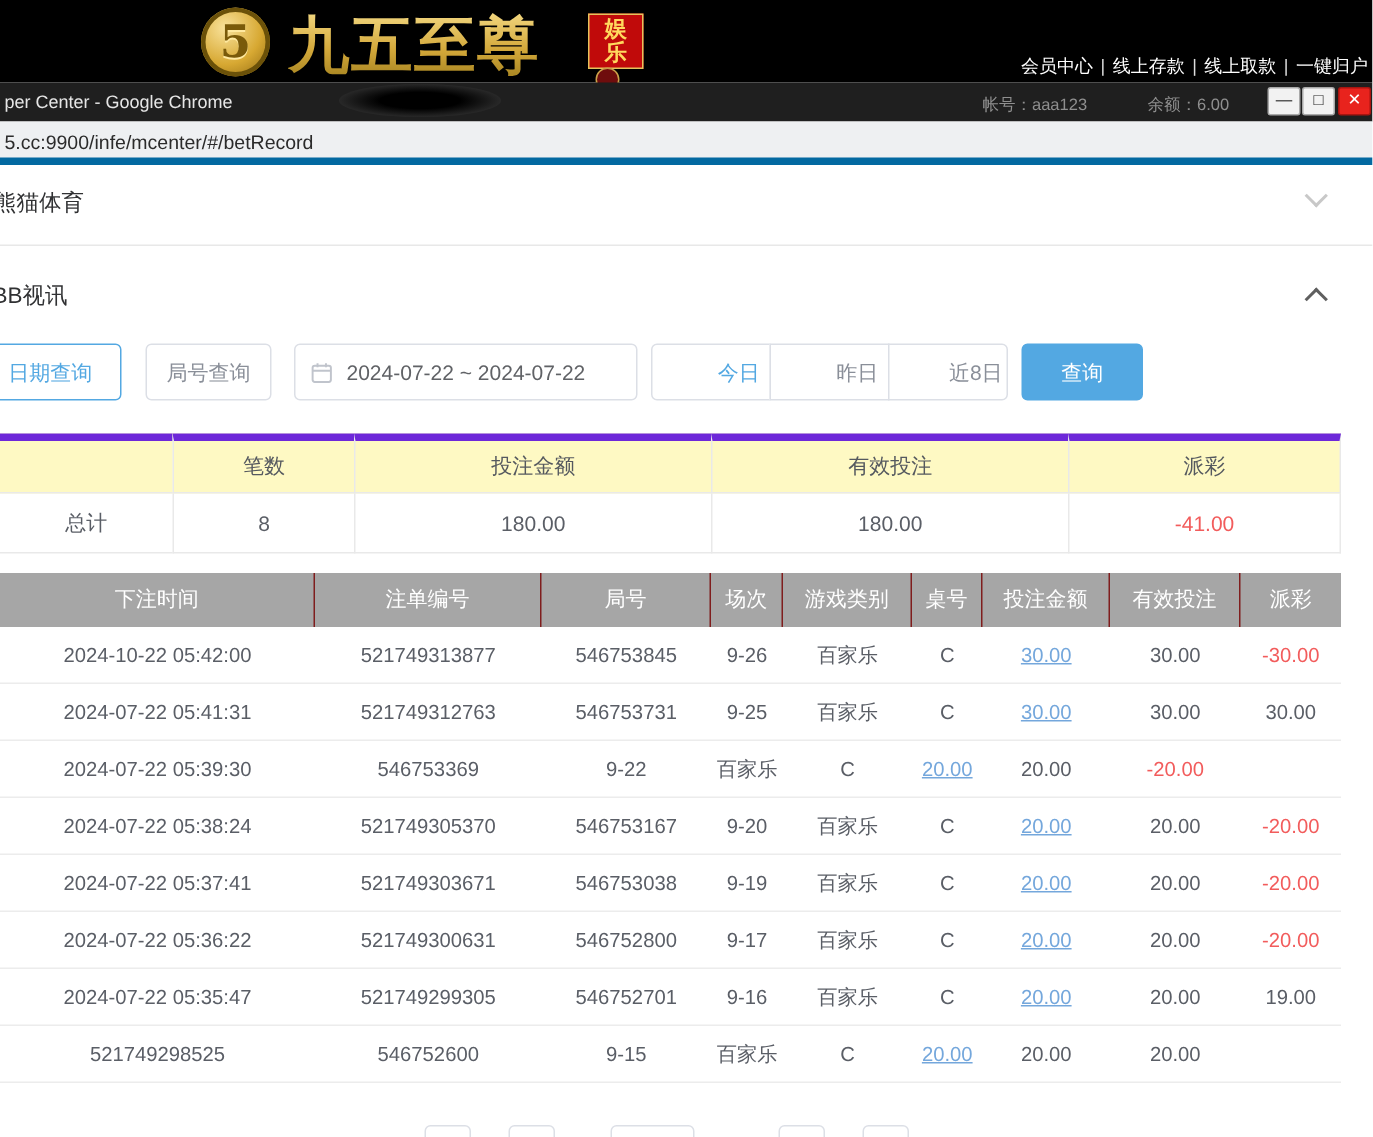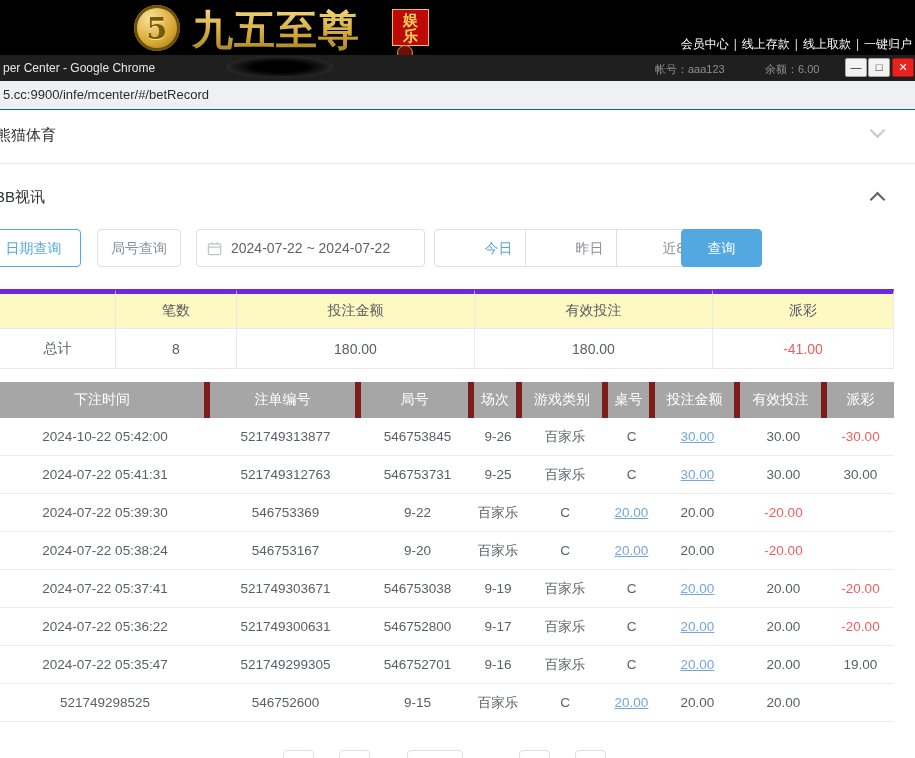--- a/index.html
+++ b/index.html
@@ -29,21 +29,21 @@
             background:radial-gradient(ellipse at center,#000 35%, #2d2d2d 75%, rgba(45,45,45,0) 100%); }
   .win-title { position:absolute; left:3px; top:6px; font-size:12px; color:#e6e6e6; }
   .acct { position:absolute; top:7px; font-size:11px; color:#8f8f8f; }
   .acct.a1 { left:655px; } .acct.a2 { left:765px; }
   .win-btn { position:absolute; top:3px; width:22px; height:19px; background:#f2f2f2; border:1px solid #a9a9a9; border-radius:2px;
              font-size:11px; color:#222; text-align:center; line-height:17px; cursor:pointer; }
   .win-btn.min { right:48px; } .win-btn.max { right:25px; }
   .win-btn.close { right:1px; background:#e8231d; border-color:#a81510; color:#fff; }
 
   
-  .addr-bar { position:absolute; top:81px; left:0; width:915px; height:29px; background:#eef0f2; border-bottom:1px solid #0369a1; z-index:4; }
+  .addr-bar { position:absolute; top:81px; left:0; width:915px; height:29px; background:#eef0f2; border-bottom:5px solid #0369a1; z-index:4; }
   .url { position:absolute; left:3px; top:6px; font-size:13px; color:#2b2b2b; }
 
   
   .content { position:absolute; top:106px; left:0; width:915px; height:648px; background:#fff; z-index:1; }
   .sec-row { position:relative; cursor:pointer; }
   .sec-row.sports { height:58px; border-bottom:1px solid #e8e8e8; }
   .sec-row.video { height:65px; }
   .sec-title { position:absolute; left:-4px; top:20px; font-size:15px; color:#303133; }
   .sec-row.video .sec-title { left:-5px; top:24px; }
   .chev { position:absolute; right:32px; width:11px; height:11px; border-right:2px solid; border-bottom:2px solid; }
@@ -54,40 +54,40 @@
   .filter-bar { position:relative; height:38px; }
   .btn { height:38px; border:1px solid #dcdfe6; border-radius:4px; background:#fff; font-size:14px; color:#8a8f99;
          text-align:center; line-height:36px; cursor:pointer; }
   .fb-abs { position:absolute; top:0; }
   .btn.outline-active { border-color:#53a8e2; color:#53a8e2; }
   #btn-date { left:-14px; width:95px; }
   #btn-round { left:97px; width:84px; }
   .date-input { position:absolute; top:0; left:196px; width:229px; height:38px; border:1px solid #dcdfe6; border-radius:4px;
                 display:flex; align-items:center; padding-left:10px; gap:9px; font-size:14px; color:#606266; cursor:pointer; background:#fff; }
   .quick-group { position:absolute; top:0; left:434px; display:flex; }
-  .quick-group .btn { width:92px; border-radius:0; margin-left:-1px;padding-left:37px; }
+  .quick-group .btn { width:80px; border-radius:0; margin-left:-1px;padding-left:37px; }
   .quick-group .btn:first-child { border-radius:4px 0 0 4px; margin-left:0; }
   .quick-group .btn:last-child { border-radius:0 4px 4px 0; }
   .quick-group .btn.sel { color:#53a8e2; }
   #btn-search { left:681px; width:81px; background:#53a8e2; border-color:#53a8e2; color:#fff; }
 
   
   .sum-table { margin-top:22px; width:894px; }
   .sum-row { display:grid; grid-template-columns:115px 121px 238px 238px 182px; height:40px; }
   .sum-cell { display:flex; align-items:center; justify-content:center; font-size:14px; color:#5a5e66;
               border-bottom:1px solid #e9e9e9; border-left:1px solid #e9e9e9; }
   .sum-cell:first-child { border-left:none; }
   .sum-cell:last-child { border-right:1px solid #e9e9e9; }
   .sum-row.head .sum-cell { background:#fef9c3; border-top:5px solid #6d28d9; color:#55595f; }
 
   
   .bet-table { margin-top:13px; width:894px; }
   .bt-grid { display:grid; grid-template-columns:210px 151px 113px 48px 86px 47px 85px 87px 67px; }
   .bt-head { height:36px; background:#a6a6a6; }
-  .bt-head .th { display:flex; align-items:center; justify-content:center; color:#fff; font-size:14px; border-right:6px solid #7f1d1d; }
+  .bt-head .th { display:flex; align-items:center; justify-content:center; color:#fff; font-size:14px; border-right:1px solid #7f1d1d; }
   .bt-head .th:last-child { border-right:none; }
   .bt-row { height:38px; border-bottom:1px solid #ececec; background:#fff; }
   .bt-row .td { display:flex; align-items:center; justify-content:center; font-size:13.5px; color:#5a5e66; overflow:hidden; }
   .amt-link { color:#74a7dc; text-decoration:underline; cursor:pointer; font-size:13.5px; }
   .neg { color:#f25c5c !important; }
 
   
   .pagination { position:absolute; top:748px; left:0; width:915px; height:30px; z-index:2; }
   .pg-box { position:absolute; top:2px; height:28px; border:1px solid #dcdfe6; border-radius:4px; background:#fff; cursor:pointer; }
   #pg1 { left:283px; width:31px; } #pg2 { left:339px; width:31px; } #pg3 { left:407px; width:56px; }
@@ -222,20 +222,21 @@
     <div class="td">百家乐</div>
     <div class="td">C</div>
     <div class="td">
               <a class="amt-link">20.00</a>
             </div>
     <div class="td">20.00</div>
     <div class="td neg">-20.00</div>
   </div>
           <div class="bt-row bt-grid">
     <div class="td">2024-07-22 05:38:24</div>
+    <div class="td">521749305370</div>
     <div class="td">546753167</div>
     <div class="td">9-20</div>
     <div class="td">百家乐</div>
     <div class="td">C</div>
     <div class="td">
               <a class="amt-link">20.00</a>
             </div>
     <div class="td">20.00</div>
     <div class="td neg">-20.00</div>
   </div>

